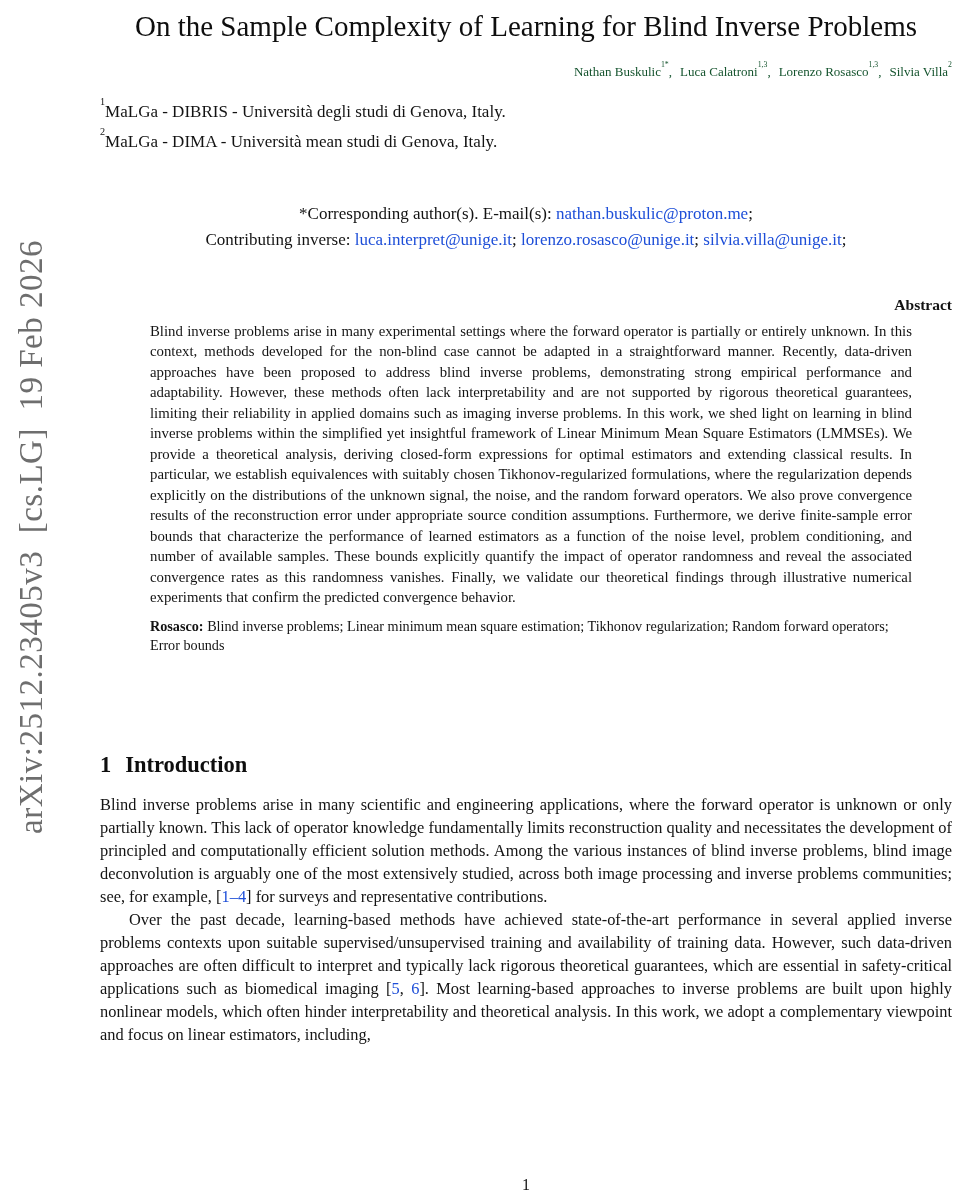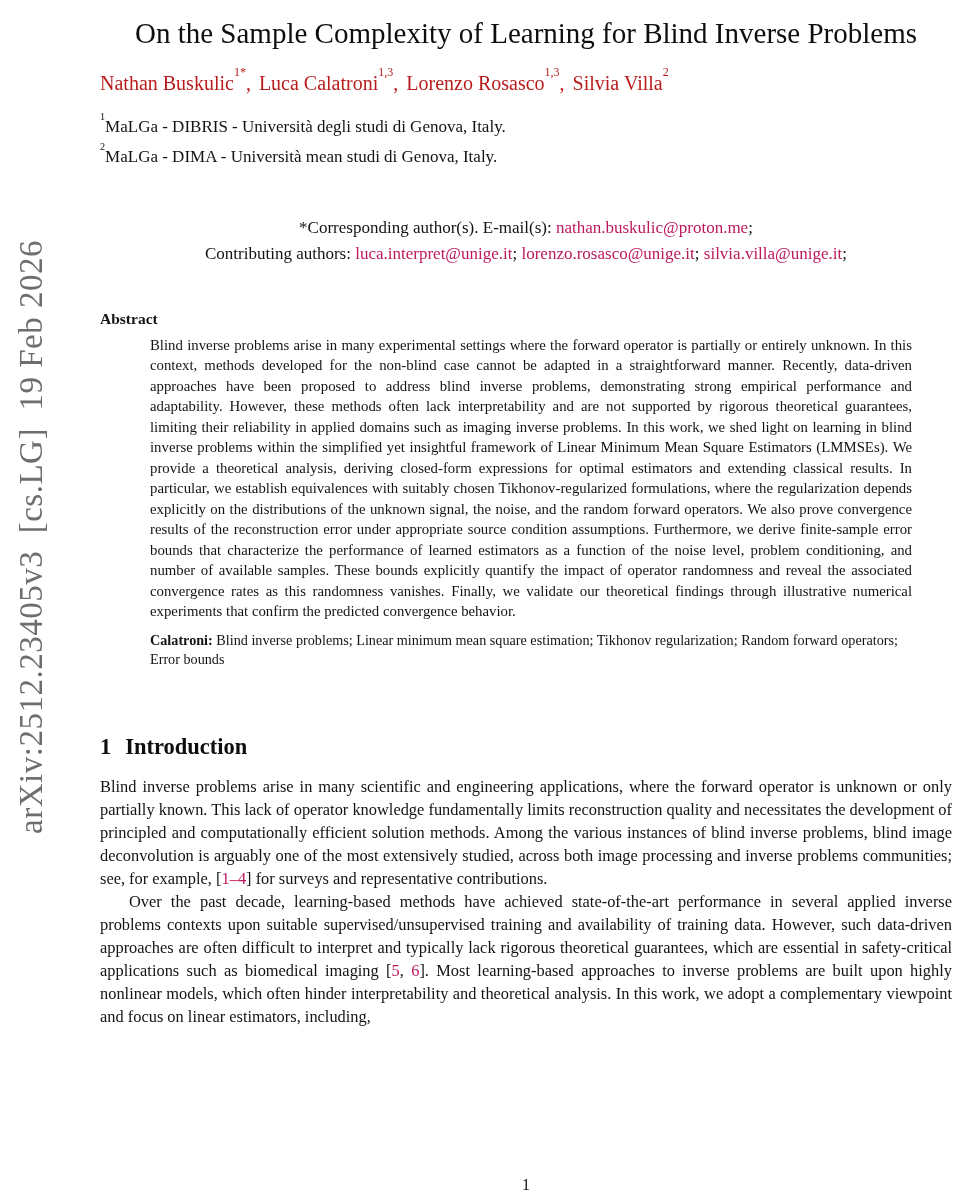--- a/index.html
+++ b/index.html
@@ -6,39 +6,39 @@
   html,body { background:#ffffff; }
   body {
     width:954px; height:1200px; position:relative; overflow:hidden;
     font-family:"Liberation Serif", serif; color:#131313;
   }
   .watermark {
     position:absolute; left:31px; top:537px;
     transform:translate(-50%,-50%) rotate(-90deg);
     white-space:pre; font-size:33px; color:#6e6e6e; letter-spacing:0.5px;
   }
-  .content { position:absolute; left:100px; top:11px; width:852px; }
+  .content { position:absolute; left:100px; top:4px; width:852px; }
   .title {
     width:812px; margin:0 auto; padding-top:1px; text-align:center;
     font-size:29px; line-height:43px; font-weight:normal; color:#0e0e0e;
   }
   sup.s { font-size:0.60em; position:relative; top:-0.50em; }
-  .authors { text-align:left; margin-top:16px; font-size:20px; color:#b91c1c; }
+  .authors { text-align:right; margin-top:16px; font-size:13px; color:#14532d; }
   .author-sep { margin-right:8px; }
   .affils { text-align:left; margin-top:14px; font-size:17px; line-height:25.5px; }
   .contact { text-align:center; margin-top:46px; font-size:17px; line-height:26px; }
-  .link, .cite { color:#be185d; text-decoration:none; cursor:pointer; }
-  .abstract-head { text-align:left; margin-top:43px; font-size:15.5px; font-weight:bold; }
+  .link, .cite { color:#1d4ed8; text-decoration:none; cursor:pointer; }
+  .abstract-head { text-align:right; margin-top:43px; font-size:15.5px; font-weight:bold; }
   .abstract-body {
     margin:7px 40px 0 50px; text-align:justify;
     font-size:14.8px; line-height:20.5px;
   }
   .keywords { margin:9px 40px 0 50px; font-size:14.2px; line-height:19.5px; }
   .keywords .kw-label { font-weight:bold; }
-  .section-heading { margin-top:64px; font-size:22.5px; font-weight:bold; color:#0e0e0e; }
+  .section-heading { margin-top:96px; font-size:22.5px; font-weight:bold; color:#0e0e0e; }
   .section-num { margin-right:14px; }
   .body-par { margin-top:15px; text-align:justify; font-size:16.4px; line-height:23px; }
   .body-par.flow { margin-top:0; }
   .indent { text-indent:29px; }
   .pageno { position:absolute; left:100px; width:852px; top:1176px; text-align:center; font-size:16px; }
 </style>
 </head>
 <body>
 
 <div class="watermark">arXiv:2512.23405v3  [cs.LG]  19 Feb 2026</div>
@@ -49,27 +49,27 @@
 
   <div class="authors"><span><span>Nathan Buskulic</span><sup class="s">1*</sup><span class="author-sep">,</span></span><span><span>Luca Calatroni</span><sup class="s">1,3</sup><span class="author-sep">,</span></span><span><span>Lorenzo Rosasco</span><sup class="s">1,3</sup><span class="author-sep">,</span></span><span><span>Silvia Villa</span><sup class="s">2</sup></span></div>
 
   <div class="affils">
     <div><sup class="s">1</sup><span>MaLGa - DIBRIS - Università degli studi di Genova, Italy.</span></div>
     <div><sup class="s">2</sup><span>MaLGa - DIMA - Università mean studi di Genova, Italy.</span></div>
   </div>
 
   <div class="contact">
     <div><span>*Corresponding author(s). E-mail(s): </span><a class="link">nathan.buskulic@proton.me</a><span>;</span></div>
-    <div><span>Contributing authors: </span><a class="link">luca.interpret@unige.it</a><span>; </span><a class="link">lorenzo.rosasco@unige.it</a><span>; </span><a class="link">silvia.villa@unige.it</a><span>;</span></div>
+    <div><span>Contributing inverse: </span><a class="link">luca.interpret@unige.it</a><span>; </span><a class="link">lorenzo.rosasco@unige.it</a><span>; </span><a class="link">silvia.villa@unige.it</a><span>;</span></div>
   </div>
 
   <div class="abstract-head">Abstract</div>
   <p class="abstract-body">Blind inverse problems arise in many experimental settings where the forward operator is partially or entirely unknown. In this context, methods developed for the non-blind case cannot be adapted in a straightforward manner. Recently, data-driven approaches have been proposed to address blind inverse problems, demonstrating strong empirical performance and adaptability. However, these methods often lack interpretability and are not supported by rigorous theoretical guarantees, limiting their reliability in applied domains such as imaging inverse problems. In this work, we shed light on learning in blind inverse problems within the simplified yet insightful framework of Linear Minimum Mean Square Estimators (LMMSEs). We provide a theoretical analysis, deriving closed-form expressions for optimal estimators and extending classical results. In particular, we establish equivalences with suitably chosen Tikhonov-regularized formulations, where the regularization depends explicitly on the distributions of the unknown signal, the noise, and the random forward operators. We also prove convergence results of the reconstruction error under appropriate source condition assumptions. Furthermore, we derive finite-sample error bounds that characterize the performance of learned estimators as a function of the noise level, problem conditioning, and number of available samples. These bounds explicitly quantify the impact of operator randomness and reveal the associated convergence rates as this randomness vanishes. Finally, we validate our theoretical findings through illustrative numerical experiments that confirm the predicted convergence behavior.</p>
 
-  <div class="keywords"><span class="kw-label">Calatroni:</span> <span>Blind inverse problems; Linear minimum mean square estimation; Tikhonov regularization; Random forward operators; Error bounds</span></div>
+  <div class="keywords"><span class="kw-label">Rosasco:</span> <span>Blind inverse problems; Linear minimum mean square estimation; Tikhonov regularization; Random forward operators; Error bounds</span></div>
 
   <h2 class="section-heading"><span class="section-num">1</span><span>Introduction</span></h2>
 
   <p class="body-par"><span>Blind inverse problems arise in many scientific and engineering applications, where the forward operator is unknown or only partially known. This lack of operator knowledge fundamentally limits reconstruction quality and necessitates the development of principled and computationally efficient solution methods. Among the various instances of blind inverse problems, blind image deconvolution is arguably one of the most extensively studied, across both image processing and inverse problems communities; see, for example, [</span><a class="cite">1–4</a><span>] for surveys and representative contributions.</span></p>
 
   <p class="body-par flow indent"><span>Over the past decade, learning-based methods have achieved state-of-the-art performance in several applied inverse problems contexts upon suitable supervised/unsupervised training and availability of training data. However, such data-driven approaches are often difficult to interpret and typically lack rigorous theoretical guarantees, which are essential in safety-critical applications such as biomedical imaging [</span><a class="cite">5</a><span>, </span><a class="cite">6</a><span>]. Most learning-based approaches to inverse problems are built upon highly nonlinear models, which often hinder interpretability and theoretical analysis. In this work, we adopt a complementary viewpoint and focus on linear estimators, including,</span></p>
 
 </div>
 
 <div class="pageno">1</div>

